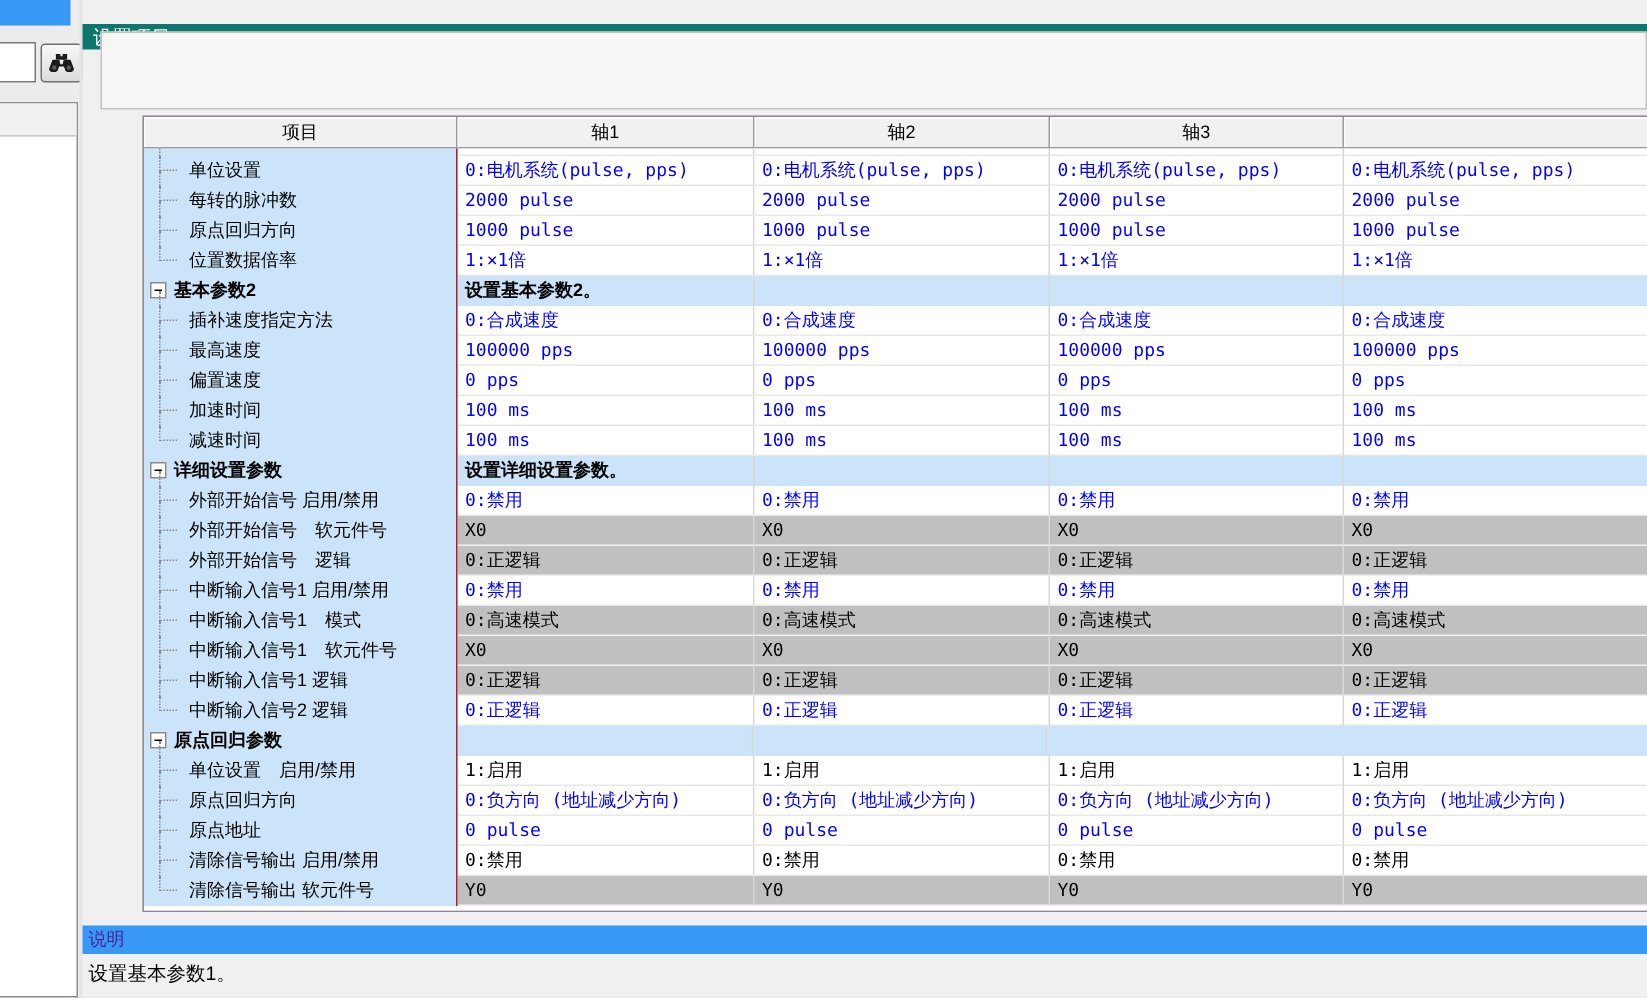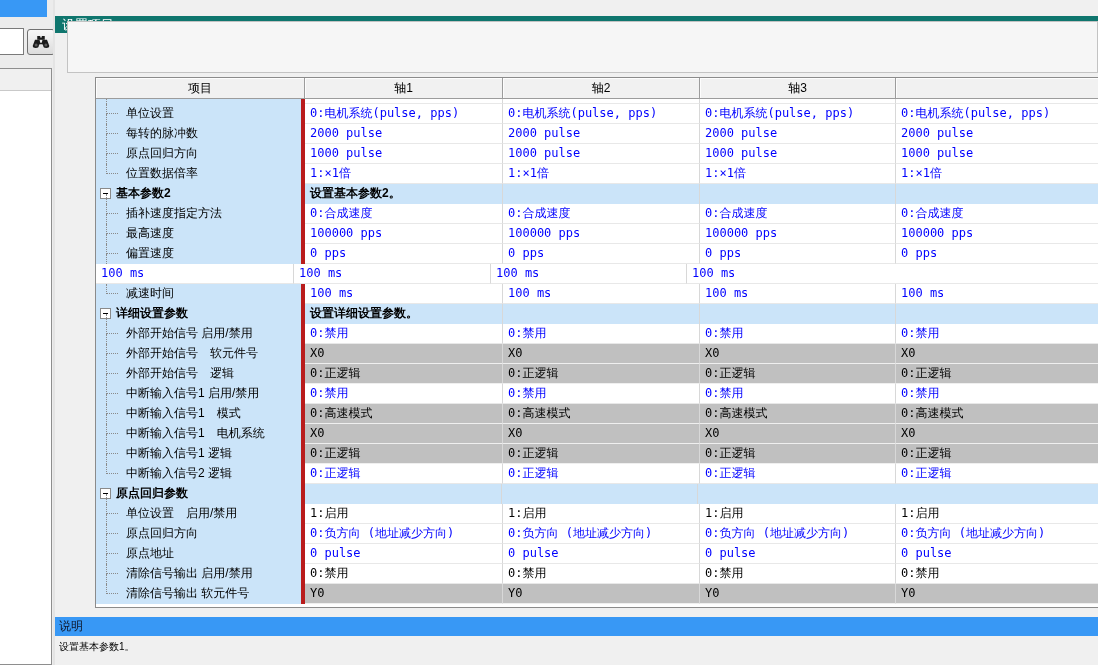--- a/index.html
+++ b/index.html
@@ -32,21 +32,21 @@
   .trow { display:flex; width:1029px; }
   .hrow .cell { height:21px; background:#f1f1f1; border-right:1px solid #9c9c9c;
                 border-bottom:1px solid #9c9c9c;
                 box-shadow:inset 1px 1px 0 #fdfdfd; text-align:center;
                 font-size:12px; line-height:20px; color:#000; }
   .c0 { width:209px; } .c1 { width:198px; } .c2 { width:197px; } .c3 { width:196px; }
   .c4 { flex:1; }
   .brow { height:20px; }
   .brow.sliver { height:5px; }
   .brow .icell { width:209px; background:#cbe4f9; position:relative; font-size:12px;
-                 line-height:19px; color:#000; border-right:4px solid #b91c1c; }
+                 line-height:19px; color:#000; border-right:1px solid #b91c1c; }
   .brow .vcell { font-size:12px; line-height:19px; padding-left:5px;
                  border-right:1px solid #d8d8d8; border-bottom:1px solid #e8e8e8;
                  background:#fff; font-family:"DejaVu Sans Mono", monospace;
                  white-space:nowrap; overflow:hidden; }
   .vcell.edit { color:#0000ff; }
   .vcell.fixed { color:#000; }
   .vcell.disabled { color:#000; background:#c0c0c0; border-bottom:1px solid #efefef; }
   .vcell.secdesc { background:#cbe4f9; color:#000; font-weight:bold;
                    font-family:"Liberation Sans", sans-serif; border-bottom:none; }
   .vcell.blank { background:#cbe4f9; border-bottom:none; }
@@ -60,22 +60,22 @@
   .icell .vline { position:absolute; left:10px; top:0; bottom:0;
                   border-left:1px dotted #8a8a8a; }
   .expand-box { position:absolute; left:4px; top:4px; width:11px; height:11px;
                 background:#fff; border:1px solid #8a8a8a; cursor:pointer; }
   .expand-box::after { content:""; position:absolute; left:2px; top:4px; width:5px;
                        height:1px; background:#000; }
   #table-bottom-strip { height:3px; background:#fff; }
 
   
   #footer-bar { left:0; top:617px; width:1043px; height:19px; background:#3898f5;
-                color:#0f172a; font-size:12px; line-height:18px; padding-left:4px; }
-  #footer-text { left:4px; top:640px; font-size:10px; color:#000; }
+                color:#4c1d95; font-size:12px; line-height:18px; padding-left:4px; }
+  #footer-text { left:4px; top:640px; font-size:13px; color:#000; }
 </style>
 </head>
 <body>
 
 <div class="abs" id="frag-blue"></div>
 <input class="abs" id="search-input" value="" style="">
 <div class="abs" id="find-btn">
   <svg width="18" height="14" viewBox="0 0 24 18">
     <rect x="7" y="1" width="4" height="5" fill="#1a1a1a"></rect>
     <rect x="13" y="1" width="4" height="5" fill="#1a1a1a"></rect>
@@ -195,20 +195,25 @@
             <span class="stub"></span>
             <span class="cont"></span>
             <span class="lbl">偏置速度</span>
           </div>
           <div class="vcell c1 edit">0 pps</div>
           <div class="vcell c2 edit">0 pps</div>
           <div class="vcell c3 edit">0 pps</div>
           <div class="vcell c4 edit">0 pps</div>
         </div>
         <div class="trow brow">
+          <div class="icell c0">
+            <span class="stub"></span>
+            <span class="cont"></span>
+            <span class="lbl">加速时间</span>
+          </div>
           <div class="vcell c1 edit">100 ms</div>
           <div class="vcell c2 edit">100 ms</div>
           <div class="vcell c3 edit">100 ms</div>
           <div class="vcell c4 edit">100 ms</div>
         </div>
         <div class="trow brow">
           <div class="icell c0">
             <span class="stub"></span>
             <span class="lbl">减速时间</span>
           </div>
@@ -280,21 +285,21 @@
           </div>
           <div class="vcell c1 disabled">0:高速模式</div>
           <div class="vcell c2 disabled">0:高速模式</div>
           <div class="vcell c3 disabled">0:高速模式</div>
           <div class="vcell c4 disabled">0:高速模式</div>
         </div>
         <div class="trow brow">
           <div class="icell c0">
             <span class="stub"></span>
             <span class="cont"></span>
-            <span class="lbl">中断输入信号1　电机系统</span>
+            <span class="lbl">中断输入信号1　软元件号</span>
           </div>
           <div class="vcell c1 disabled">X0</div>
           <div class="vcell c2 disabled">X0</div>
           <div class="vcell c3 disabled">X0</div>
           <div class="vcell c4 disabled">X0</div>
         </div>
         <div class="trow brow">
           <div class="icell c0">
             <span class="stub"></span>
             <span class="cont"></span>

